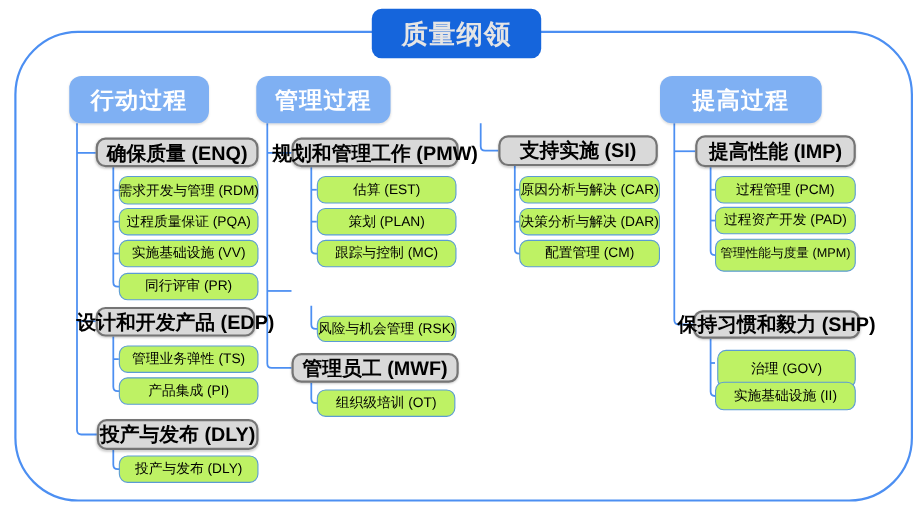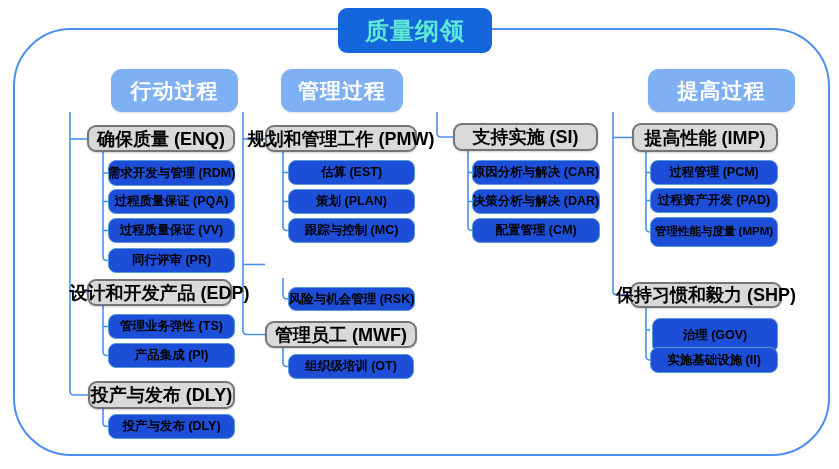--- a/index.html
+++ b/index.html
@@ -10,35 +10,35 @@
   .lines{position:absolute;left:0;top:0;z-index:1;}
   .frame{
     position:absolute;left:13px;top:28px;width:813px;height:424px;
     border:2px solid #4C8FF2;border-radius:58px;z-index:0;background:#fff;
   }
   .node{
     position:absolute;display:flex;align-items:center;justify-content:center;
     text-align:center;white-space:nowrap;box-sizing:border-box;z-index:2;
   }
   .title{
-    background:#1565DC;color:#5eead4;font-size:24px;font-weight:bold;
+    background:#1565DC;color:#e5e5e5;font-size:24px;font-weight:bold;
     border-radius:9px;z-index:3;letter-spacing:1px;
   }
   .header{
     background:#7FB0F3;color:#fff;font-size:21px;font-weight:bold;
-    border-radius:11px;box-shadow:0 1px 2px rgba(0,0,0,0.12);letter-spacing:1px;margin-left:48px;
+    border-radius:11px;box-shadow:0 1px 2px rgba(0,0,0,0.12);letter-spacing:1px;
   }
   .gray{
     background:#D9D9D9;border:2px solid #757575;border-radius:9px;
     color:#000;font-size:18px;font-weight:bold;
     box-shadow:0 1px 2px rgba(0,0,0,0.18);
   }
   .leaf{
-    background:#1d4ed8;border:1.5px solid #5B9BD5;border-radius:8px;
-    color:#000;font-size:12.5px;font-weight:bold;
+    background:#bef264;border:1.5px solid #5B9BD5;border-radius:8px;
+    color:#000;font-size:12.5px;font-weight:normal;
   }
   .leaf.wrap{white-space:normal;line-height:1.15;font-size:11.5px;}
 </style>
 </head>
 <body>
 
 <div class="stage">
 
   <div class="frame"></div>
 
@@ -77,21 +77,21 @@
     <path d="M646,308 V356 Q646,360 650,360 H652"></path>
     <path d="M646,330 H650"></path>
   </svg>
 
   <div class="node title" style="left:338px;top:8px;width:154px;height:45px">质量纲领</div>
 
   <div class="node header" style="left:63px;top:69px;width:127px;height:43px">行动过程</div>
   <div class="node gray" style="left:87px;top:125px;width:148px;height:27px">确保质量 (ENQ)</div>
   <div class="node leaf" style="left:108px;top:160px;width:127px;height:26px">需求开发与管理 (RDM)</div>
   <div class="node leaf" style="left:108px;top:189px;width:127px;height:25px">过程质量保证 (PQA)</div>
-  <div class="node leaf" style="left:108px;top:218px;width:127px;height:25px">过程质量保证 (VV)</div>
+  <div class="node leaf" style="left:108px;top:218px;width:127px;height:25px">实施基础设施 (VV)</div>
   <div class="node leaf" style="left:108px;top:248px;width:127px;height:25px">同行评审 (PR)</div>
   <div class="node gray" style="left:87px;top:279px;width:145px;height:27px">设计和开发产品 (EDP)</div>
   <div class="node leaf" style="left:108px;top:314px;width:127px;height:25px">管理业务弹性 (TS)</div>
   <div class="node leaf" style="left:108px;top:343px;width:127px;height:25px">产品集成 (PI)</div>
   <div class="node gray" style="left:88px;top:381px;width:147px;height:28px">投产与发布 (DLY)</div>
   <div class="node leaf" style="left:108px;top:414px;width:127px;height:25px">投产与发布 (DLY)</div>
 
   <div class="node header" style="left:233px;top:69px;width:122px;height:43px">管理过程</div>
   <div class="node gray" style="left:265px;top:125px;width:152px;height:27px">规划和管理工作 (PMW)</div>
   <div class="node leaf" style="left:288px;top:160px;width:127px;height:25px">估算 (EST)</div>

